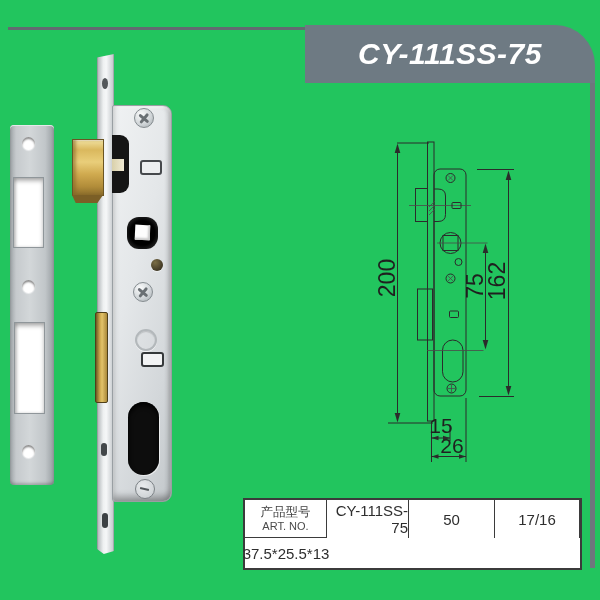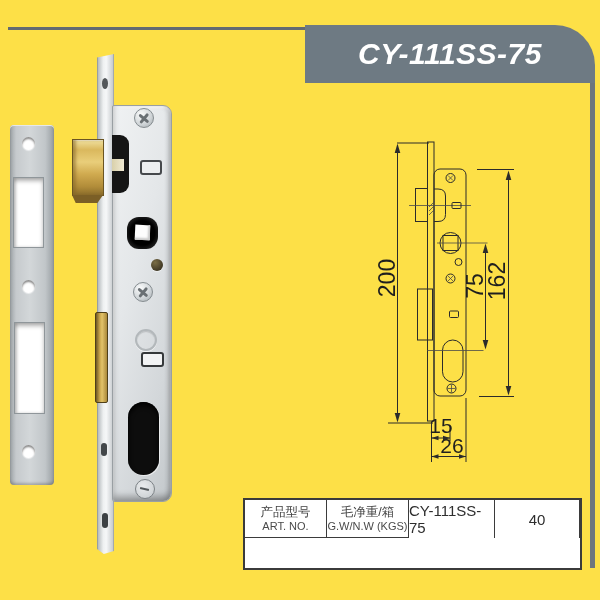--- a/index.html
+++ b/index.html
@@ -1,17 +1,17 @@
 <!DOCTYPE html>
 <html><head>
 <meta charset="utf-8">
 <style>
   html,body{margin:0;padding:0;background:#ffffff;}
   .canvas{
-    position:relative;width:600px;height:600px;background:#fde047;overflow:hidden;
+    position:relative;width:600px;height:600px;background:#22c55e;overflow:hidden;
     font-family:"Liberation Sans",sans-serif;
   }
   .abs{position:absolute;}
 
   
   .frame-top{left:8px;top:27px;width:297px;height:3px;background:#636b71;}
   .frame-right{left:590px;top:80px;width:5px;height:488px;background:#6e767d;}
   .banner{
     left:305px;top:25px;width:290px;height:58px;background:#6e7a83;
     border-radius:0 40px 0 0;
@@ -90,21 +90,21 @@
   .drawing-svg .ar{fill:#2b2b2b;stroke:none;}
   .drawing-svg text{fill:#1f1f1f;font-family:"Liberation Sans",sans-serif;}
   .dimv{font-size:23px;} .dimh{font-size:21px;}
 
   
   .spec{
     left:243px;top:498px;width:339px;height:72px;border:2px solid #3b3b3b;box-sizing:border-box;
     display:grid;grid-template-columns:82px 82px 86px 1fr;grid-template-rows:38px 1fr;background:#fff;
   }
   .spec .cell{border-right:1.5px solid #3b3b3b;border-bottom:1.5px solid #3b3b3b;
-    display:flex;flex-direction:column;align-items:center;justify-content:center;text-align:left;}
+    display:flex;flex-direction:column;align-items:center;justify-content:center;text-align:right;}
   .spec .cell.last{border-right:none;} .spec .cell.bot{border-bottom:none;}
   .spec .zh{font-size:12.5px;color:#3f3f3f;line-height:1.3;}
   .spec .en{font-size:11px;color:#4a4a4a;line-height:1.2;}
   .spec .val{font-size:15px;color:#2e2e2e;}
 </style>
 </head>
 <body>
 
 <div class="canvas">
 
@@ -223,25 +223,27 @@
       <path class="ar" d="M466 456.5 L459 454.3 L459 458.7 Z"></path>
       <text class="dimh" x="452" y="453" text-anchor="middle">26</text>
     </g>
   </svg>
 
   <div class="abs spec">
     <div class="cell">
       <span class="zh">产品型号</span>
       <span class="en">ART. NO.</span>
     </div>
-    <div class="cell">
-      <span class="zh">毛净重/箱</span>
-      <span class="en">G.W/N.W (KGS)</span>
-    </div>
     <div class="cell bot">
       <span class="val">CY-111SS-75</span>
     </div>
     <div class="cell bot">
-      <span class="val">40</span>
+      <span class="val">50</span>
+    </div>
+    <div class="cell bot">
+      <span class="val">17/16</span>
+    </div>
+    <div class="cell bot last">
+      <span class="val">37.5*25.5*13</span>
     </div>
   </div>
 
 </div>
 
 </body></html>

